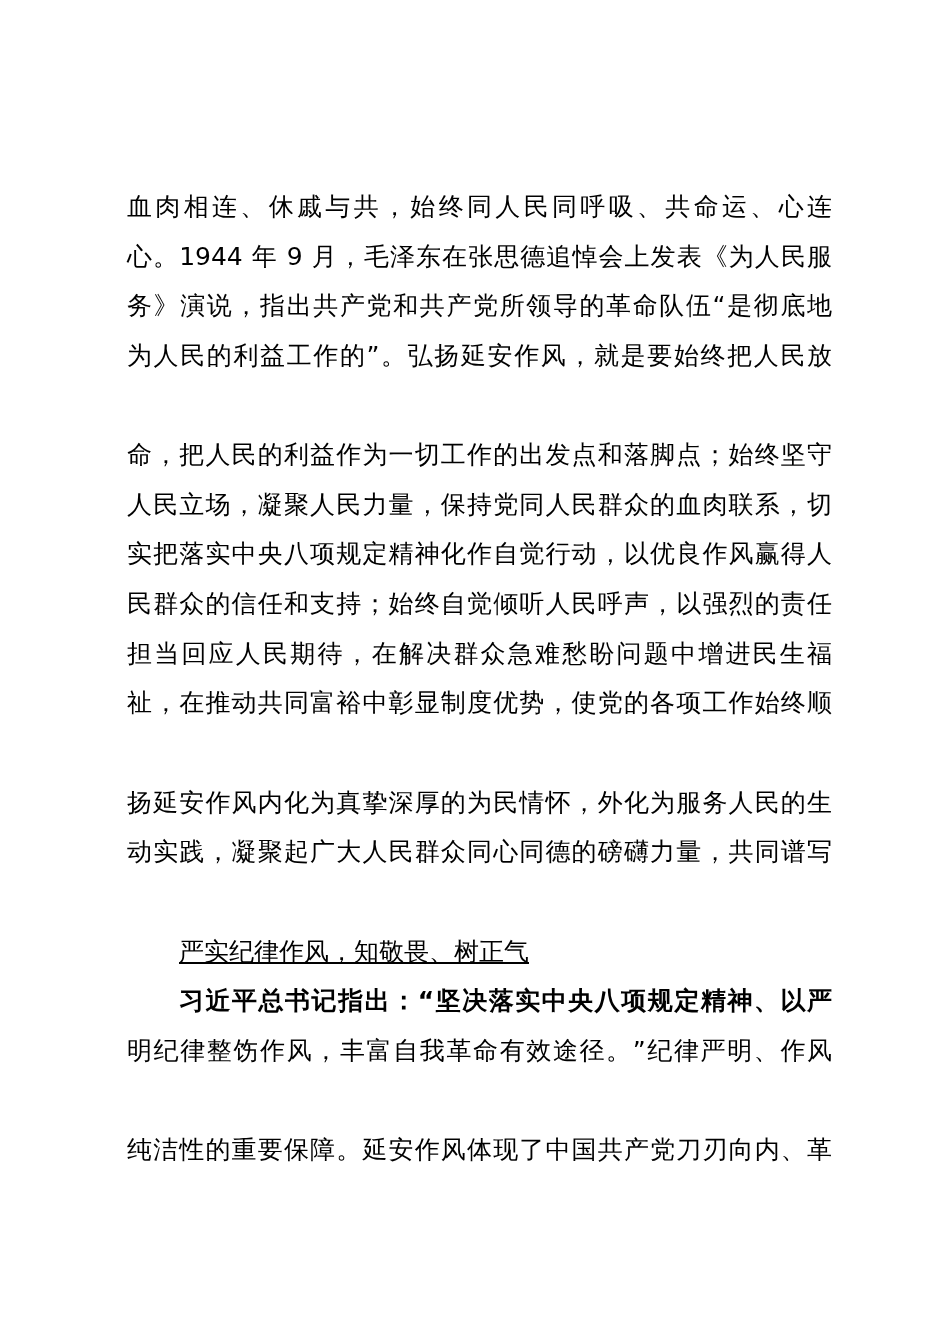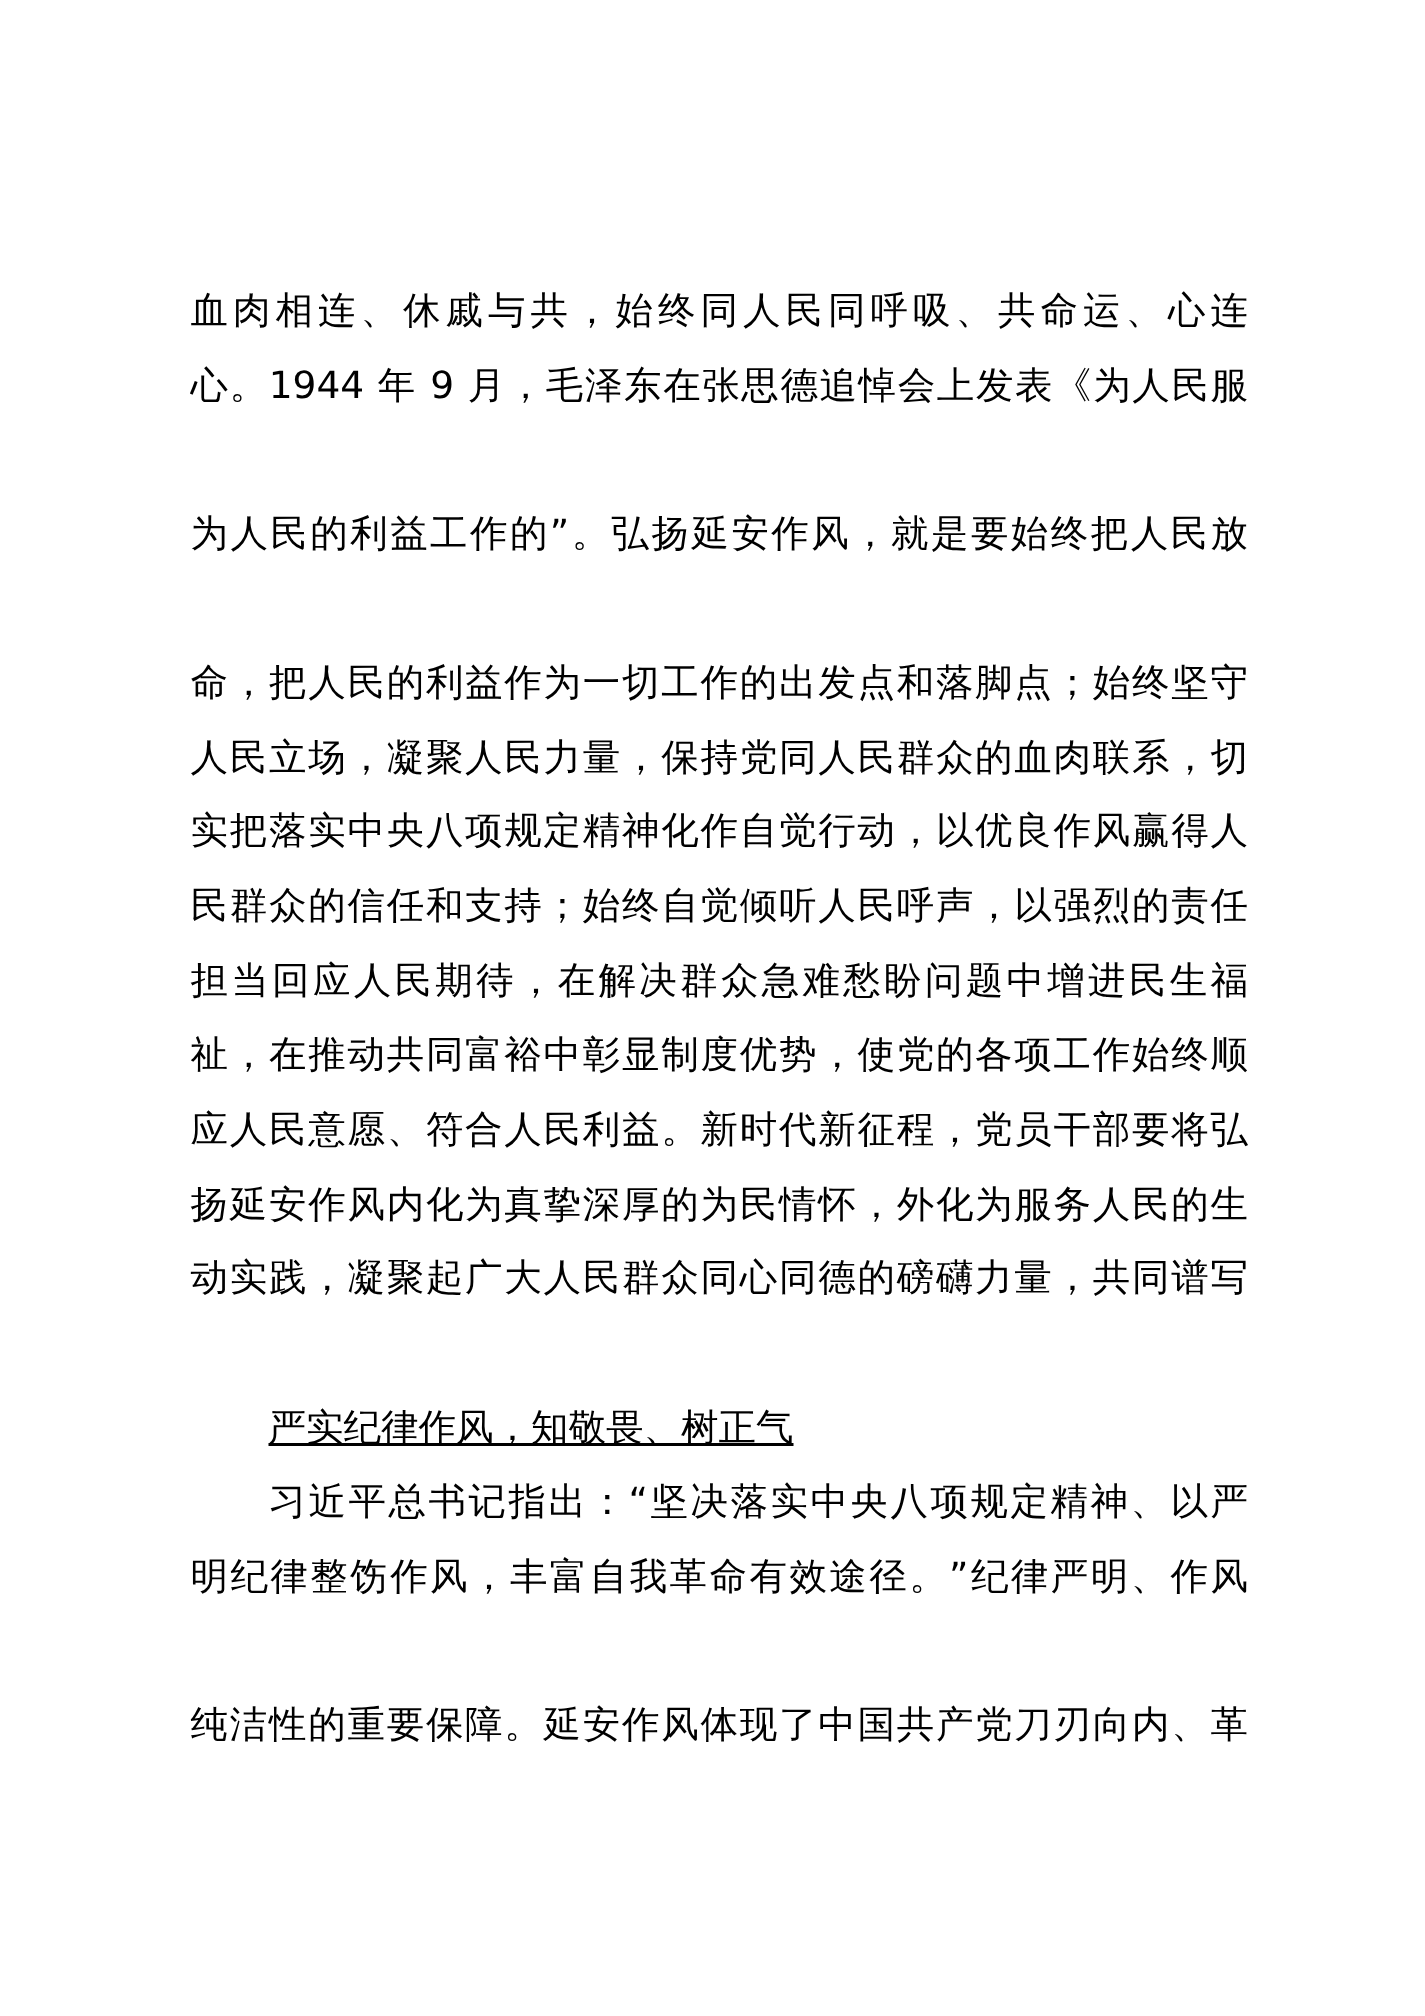--- a/index.html
+++ b/index.html
@@ -13,38 +13,38 @@
     font-family: "DejaVu Sans", "Liberation Sans", sans-serif;
     font-size: 25px;
     line-height: 34px;
     color: #000000;
     white-space: nowrap;
     text-align: justify;
     text-align-last: justify;
     letter-spacing: 0px;
   }
   .line.last { text-align-last: left; }
-  .line.indent { left: 179px; width: 653px; }
+  .line.indent { left: 179px; width: 653px; font-weight: bold; }
   .line.heading { left: 179px; width: auto; text-align-last: left; text-decoration: underline; }
 </style>
 </head>
 <body>
 
 <div class="page">
 
   <div class="line" style="top:190px">血肉相连、休戚与共，始终同人民同呼吸、共命运、心连</div>
   <div class="line" style="top:240px">心。1944 年 9 月，毛泽东在张思德追悼会上发表《为人民服</div>
+  <div class="line" style="top:289px">务》演说，指出共产党和共产党所领导的革命队伍“是彻底地</div>
   <div class="line" style="top:339px">为人民的利益工作的”。弘扬延安作风，就是要始终把人民放</div>
   <div class="line" style="top:488px">人民立场，凝聚人民力量，保持党同人民群众的血肉联系，切</div>
   <div class="line" style="top:438px">命，把人民的利益作为一切工作的出发点和落脚点；始终坚守</div>
   <div class="line" style="top:537px">实把落实中央八项规定精神化作自觉行动，以优良作风赢得人</div>
   <div class="line" style="top:587px">民群众的信任和支持；始终自觉倾听人民呼声，以强烈的责任</div>
   <div class="line" style="top:637px">担当回应人民期待，在解决群众急难愁盼问题中增进民生福</div>
   <div class="line" style="top:686px">祉，在推动共同富裕中彰显制度优势，使党的各项工作始终顺</div>
-  <div class="line" style="top:736px">应人民意愿、符合人民利益。新时代新征程，党员干部要将弘</div>
   <div class="line" style="top:786px">扬延安作风内化为真挚深厚的为民情怀，外化为服务人民的生</div>
   <div class="line" style="top:835px">动实践，凝聚起广大人民群众同心同德的磅礴力量，共同谱写</div>
 
   <div class="line heading" style="top:935px">严实纪律作风，知敬畏、树正气</div>
 
   <div class="line indent" style="top:984px">习近平总书记指出：“坚决落实中央八项规定精神、以严</div>
   <div class="line" style="top:1034px">明纪律整饬作风，丰富自我革命有效途径。”纪律严明、作风</div>
   <div class="line" style="top:1133px">纯洁性的重要保障。延安作风体现了中国共产党刀刃向内、革</div>
 
 </div>

